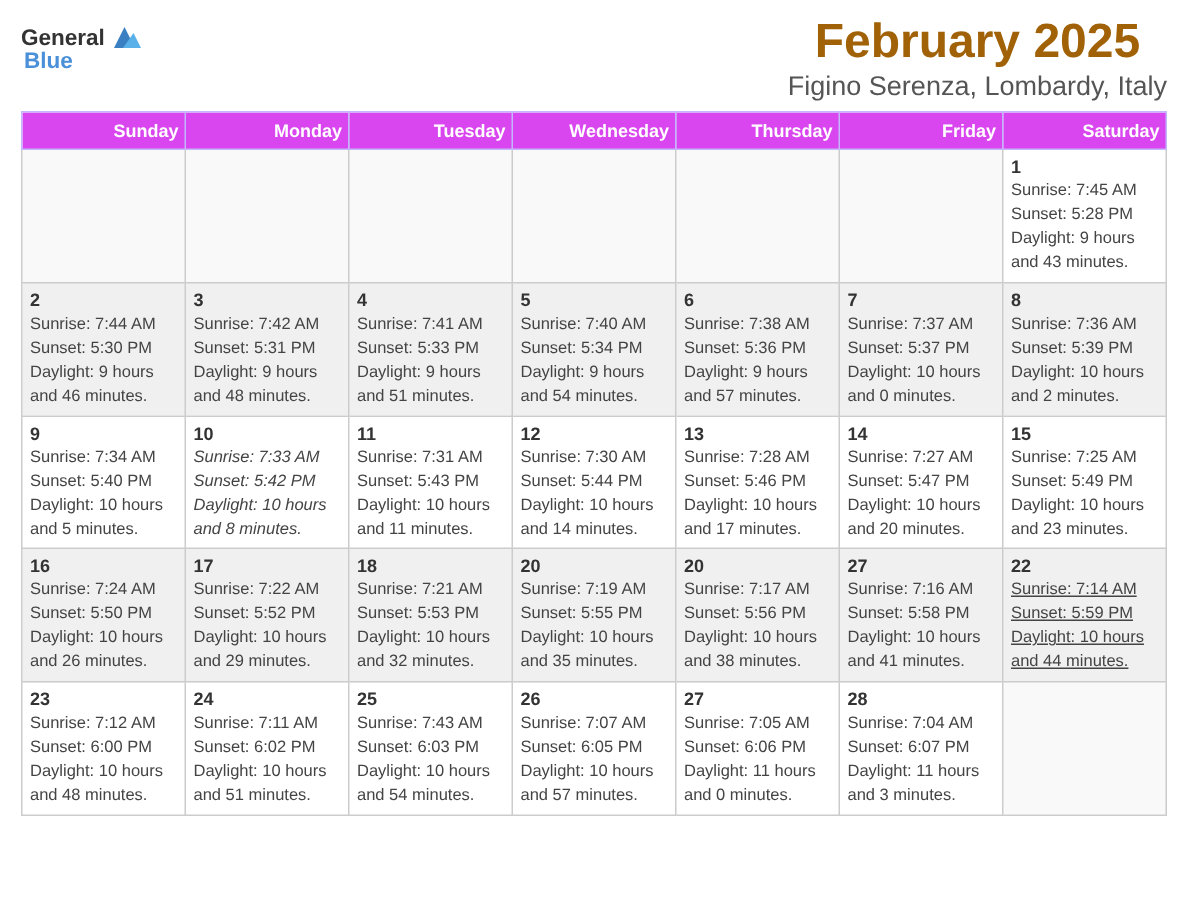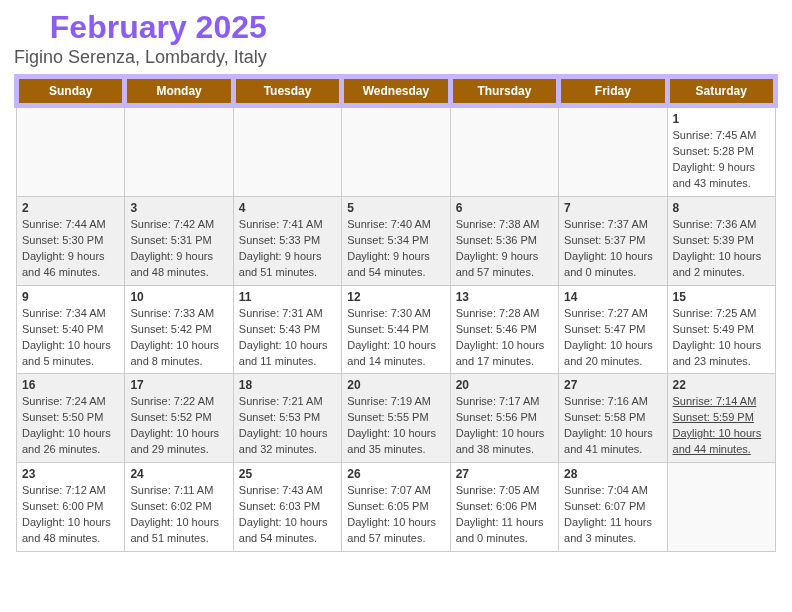--- a/index.html
+++ b/index.html
@@ -39,41 +39,42 @@
       width: 22px;
       height: 22px;
       margin-left: 2px;
     }
     .title-block {
       text-align: right;
     }
     .month-title {
       font-size: 32px;
       font-weight: bold;
-      color: #8b5cf6;
+      color: #a16207;
       line-height: 1.1;
+      text-align: center;
     }
     .location {
       font-size: 18px;
       color: #555;
       margin-top: 2px;
     }
     .calendar {
       width: 100%;
       border-collapse: collapse;
       table-layout: fixed;
     }
     .calendar th {
-      background-color: #a16207;
+      background-color: #d946ef;
       color: #fff;
       font-size: 12px;
       font-weight: bold;
       padding: 5px 4px;
-      text-align: center;
-      border: 5px solid #c4b5fd;
+      text-align: right;
+      border: 1px solid #c4b5fd;
     }
     .calendar td {
       vertical-align: top;
       border: 1px solid #ccc;
       padding: 4px 5px;
       font-size: 9.5px;
       color: #333;
       height: 82px;
       width: 113px;
       background: #fff;
@@ -95,20 +96,32 @@
     }
     .row-shaded td {
       background-color: #f0f0f0;
     }
   </style>
 </head>
 <body>
 
 <div class="container">
   <div class="header-row">
+    <div class="logo">
+      <div style="display:flex;flex-direction:column;align-items:flex-start;">
+        <div style="display:flex;align-items:center;">
+          <span class="logo-text-general">General</span>
+          <svg class="logo-icon" viewBox="0 0 22 22" xmlns="http://www.w3.org/2000/svg">
+            <polygon points="4,18 11,4 18,18" fill="#3a7fc1" stroke="none"></polygon>
+            <polygon points="10,18 17,8 22,18" fill="#5ab0e8" stroke="none"></polygon>
+          </svg>
+        </div>
+        <span class="logo-text-blue" style="margin-top:-4px;margin-left:2px;">Blue</span>
+      </div>
+    </div>
     <div class="title-block">
       <div class="month-title">February 2025</div>
       <div class="location">Figino Serenza, Lombardy, Italy</div>
     </div>
   </div>
 
   <table class="calendar">
     <thead>
       <tr>
         <th>Sunday</th>
@@ -181,21 +194,21 @@
         </tr>
         <tr>
           <td>
             <span class="day-number">9</span>
             <div class="day-info" style="white-space: pre-line;">Sunrise: 7:34 AM
 Sunset: 5:40 PM
 Daylight: 10 hours and 5 minutes.</div>
           </td>
           <td>
             <span class="day-number">10</span>
-            <div class="day-info" style="white-space: pre-line;">Sunrise: 7:33 AM
+            <div class="day-info" style="white-space: pre-line; font-style: italic;">Sunrise: 7:33 AM
 Sunset: 5:42 PM
 Daylight: 10 hours and 8 minutes.</div>
           </td>
           <td>
             <span class="day-number">11</span>
             <div class="day-info" style="white-space: pre-line;">Sunrise: 7:31 AM
 Sunset: 5:43 PM
 Daylight: 10 hours and 11 minutes.</div>
           </td>
           <td>

